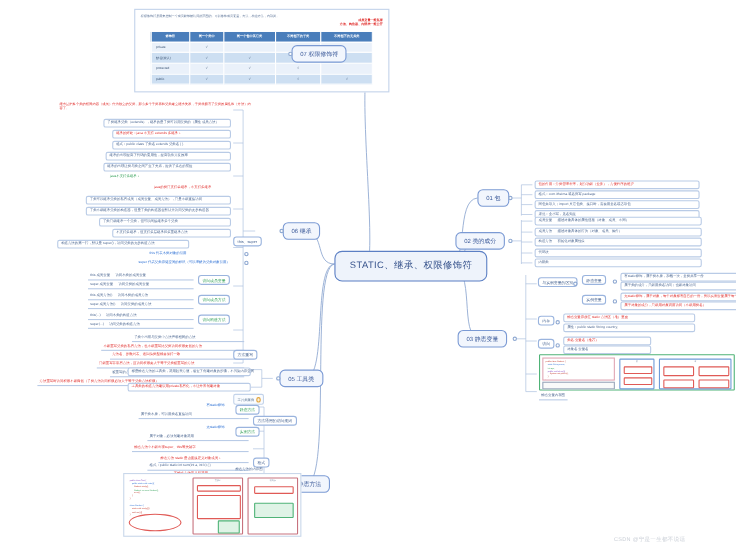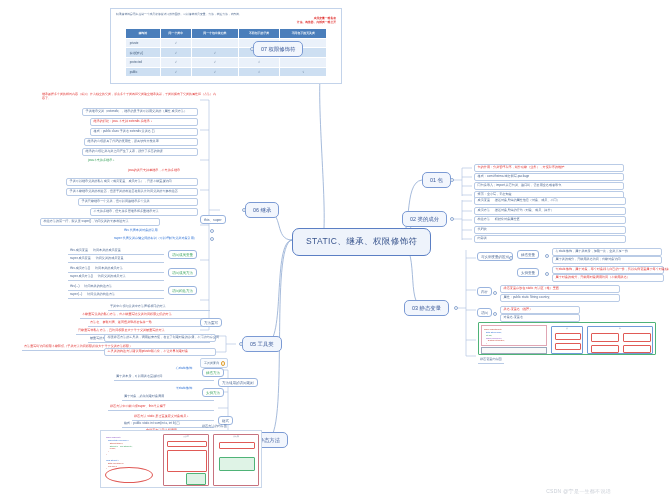--- a/index.html
+++ b/index.html
@@ -2,21 +2,21 @@
 <html><head>
 <meta charset="utf-8">
 <style>
   html,body{margin:0;padding:0;}
   body{
     width:669px;height:500px;overflow:hidden;
     background:#ffffff;
     font-family:"Liberation Sans","DejaVu Sans",sans-serif;
     position:relative;
   }
-  #canvas{position:absolute;left:4px;top:0;width:615px;height:500px;}
+  #canvas{position:absolute;left:16px;top:0;width:615px;height:500px;}
   svg.links{position:absolute;left:0;top:0;width:669px;height:500px;pointer-events:none;}
 
   
   .node{position:absolute;box-sizing:border-box;white-space:nowrap;}
 
   .root{
     border:1.4px solid #5b7fc4;border-radius:7px;background:#eef3fb;
     color:#37538c;font-size:8.5px;letter-spacing:.4px;
     padding:7px 13px;text-align:center;
   }

